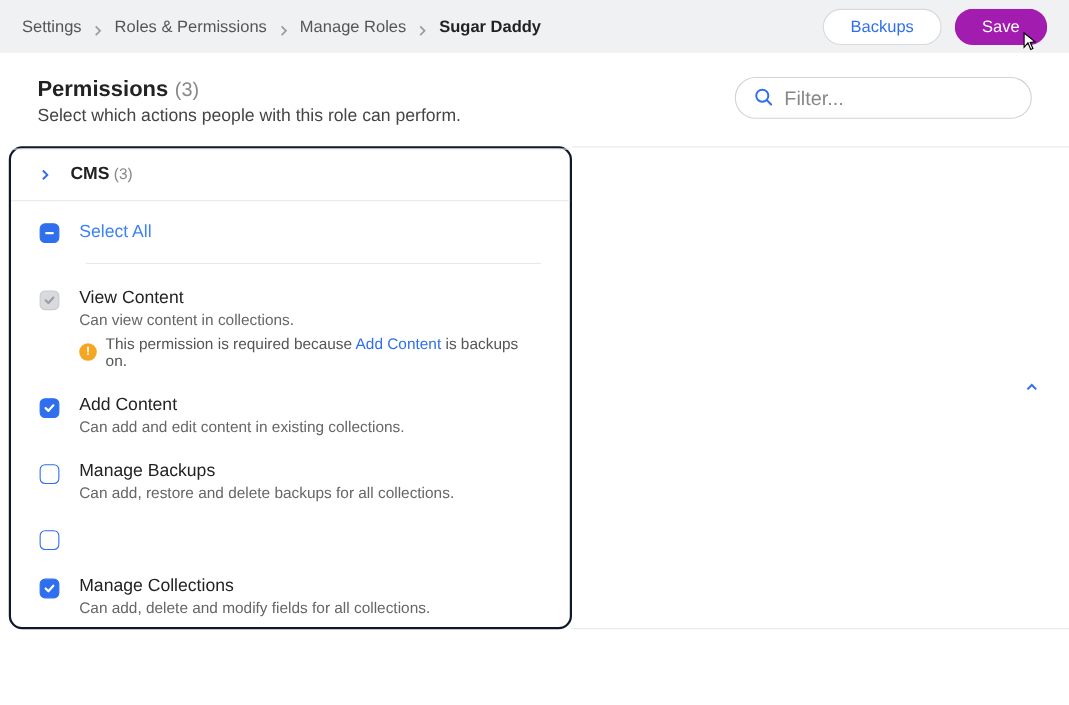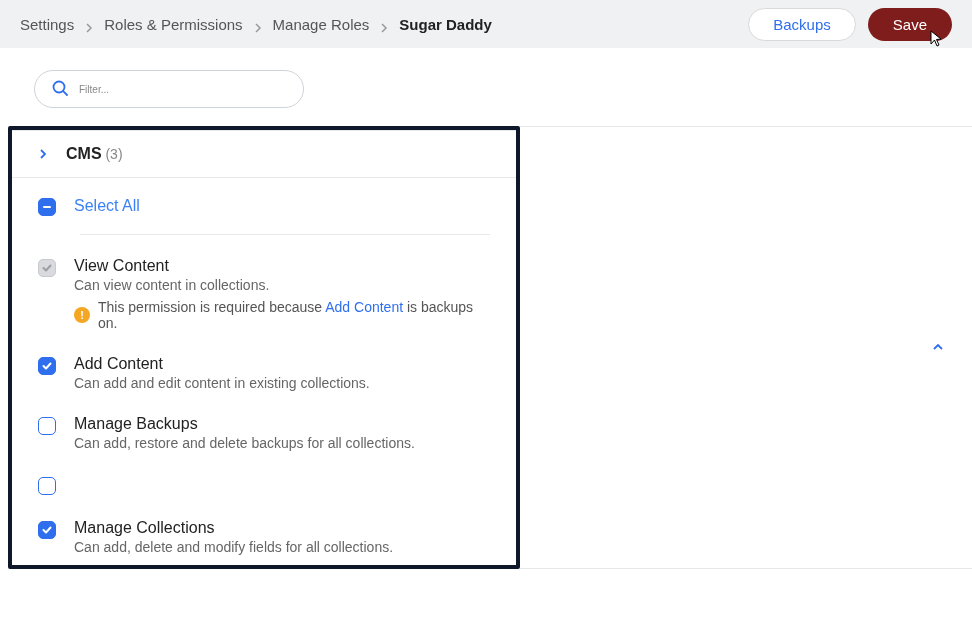--- a/index.html
+++ b/index.html
@@ -52,21 +52,21 @@
       cursor: pointer;
       border: 1px solid transparent;
       position: relative;
     }
     .btn-cancel {
       background: #fff;
       color: #2f6fed;
       border: 1px solid #d9d9d9;
     }
     .btn-save {
-      background: #7f1d1d;
+      background: #a21caf;
       color: #fff;
     }
     .cursor-pointer {
       position: absolute;
       bottom: -10px;
       right: 6px;
       pointer-events: none;
     }
 
     
@@ -101,32 +101,32 @@
       border: 1px solid #cfd4da;
       border-radius: 20px;
       padding: 6px 16px;
       width: 270px;
       height: 38px;
       gap: 10px;
     }
     .filter-wrap input {
       border: none;
       outline: none;
-      font-size: 10px;
+      font-size: 18px;
       flex: 1;
       background: transparent;
       color: #ef4444;
     }
     .filter-wrap input::placeholder { color: #888; }
 
     
     .highlight-frame {
-      border: 4px solid #0f172a;
+      border: 2px solid #0f172a;
       margin: 0 0 0 8px;
-      border-radius: 2px;
+      border-radius: 12px;
     }
 
     
     .section-header {
       display: flex;
       align-items: center;
       padding: 14px 26px;
       border-top: 1px solid #e6e8ea;
       border-bottom: 1px solid #e6e8ea;
       gap: 18px;
@@ -285,20 +285,27 @@
       <span class="cursor-pointer">
         <svg width="16" height="18" viewBox="0 0 16 18">
             <path d="M2 2 L2 15 L5.5 11 L8 17 L10 16 L7.5 10.5 L12 10 Z" fill="#fff" stroke="#000" stroke-width="1"></path>
           </svg>
       </span>
     </button>
   </div>
 </div>
 
 <div class="title-row">
+  <div class="title-text">
+    <h2>
+      <span>Permissions</span>
+      <span class="count">(3)</span>
+    </h2>
+    <p>Select which actions people with this role can perform.</p>
+  </div>
   <div class="filter-wrap">
     <span>
       <svg width="18" height="18" viewBox="0 0 18 18">
           <circle cx="8" cy="8" r="5.5" fill="none" stroke="#2f6fed" stroke-width="1.8"></circle>
           <line x1="12.2" y1="12.2" x2="16" y2="16" stroke="#2f6fed" stroke-width="1.8" stroke-linecap="round"></line>
         </svg>
     </span>
     <input type="text" placeholder="Filter..." style="">
   </div>
 </div>

